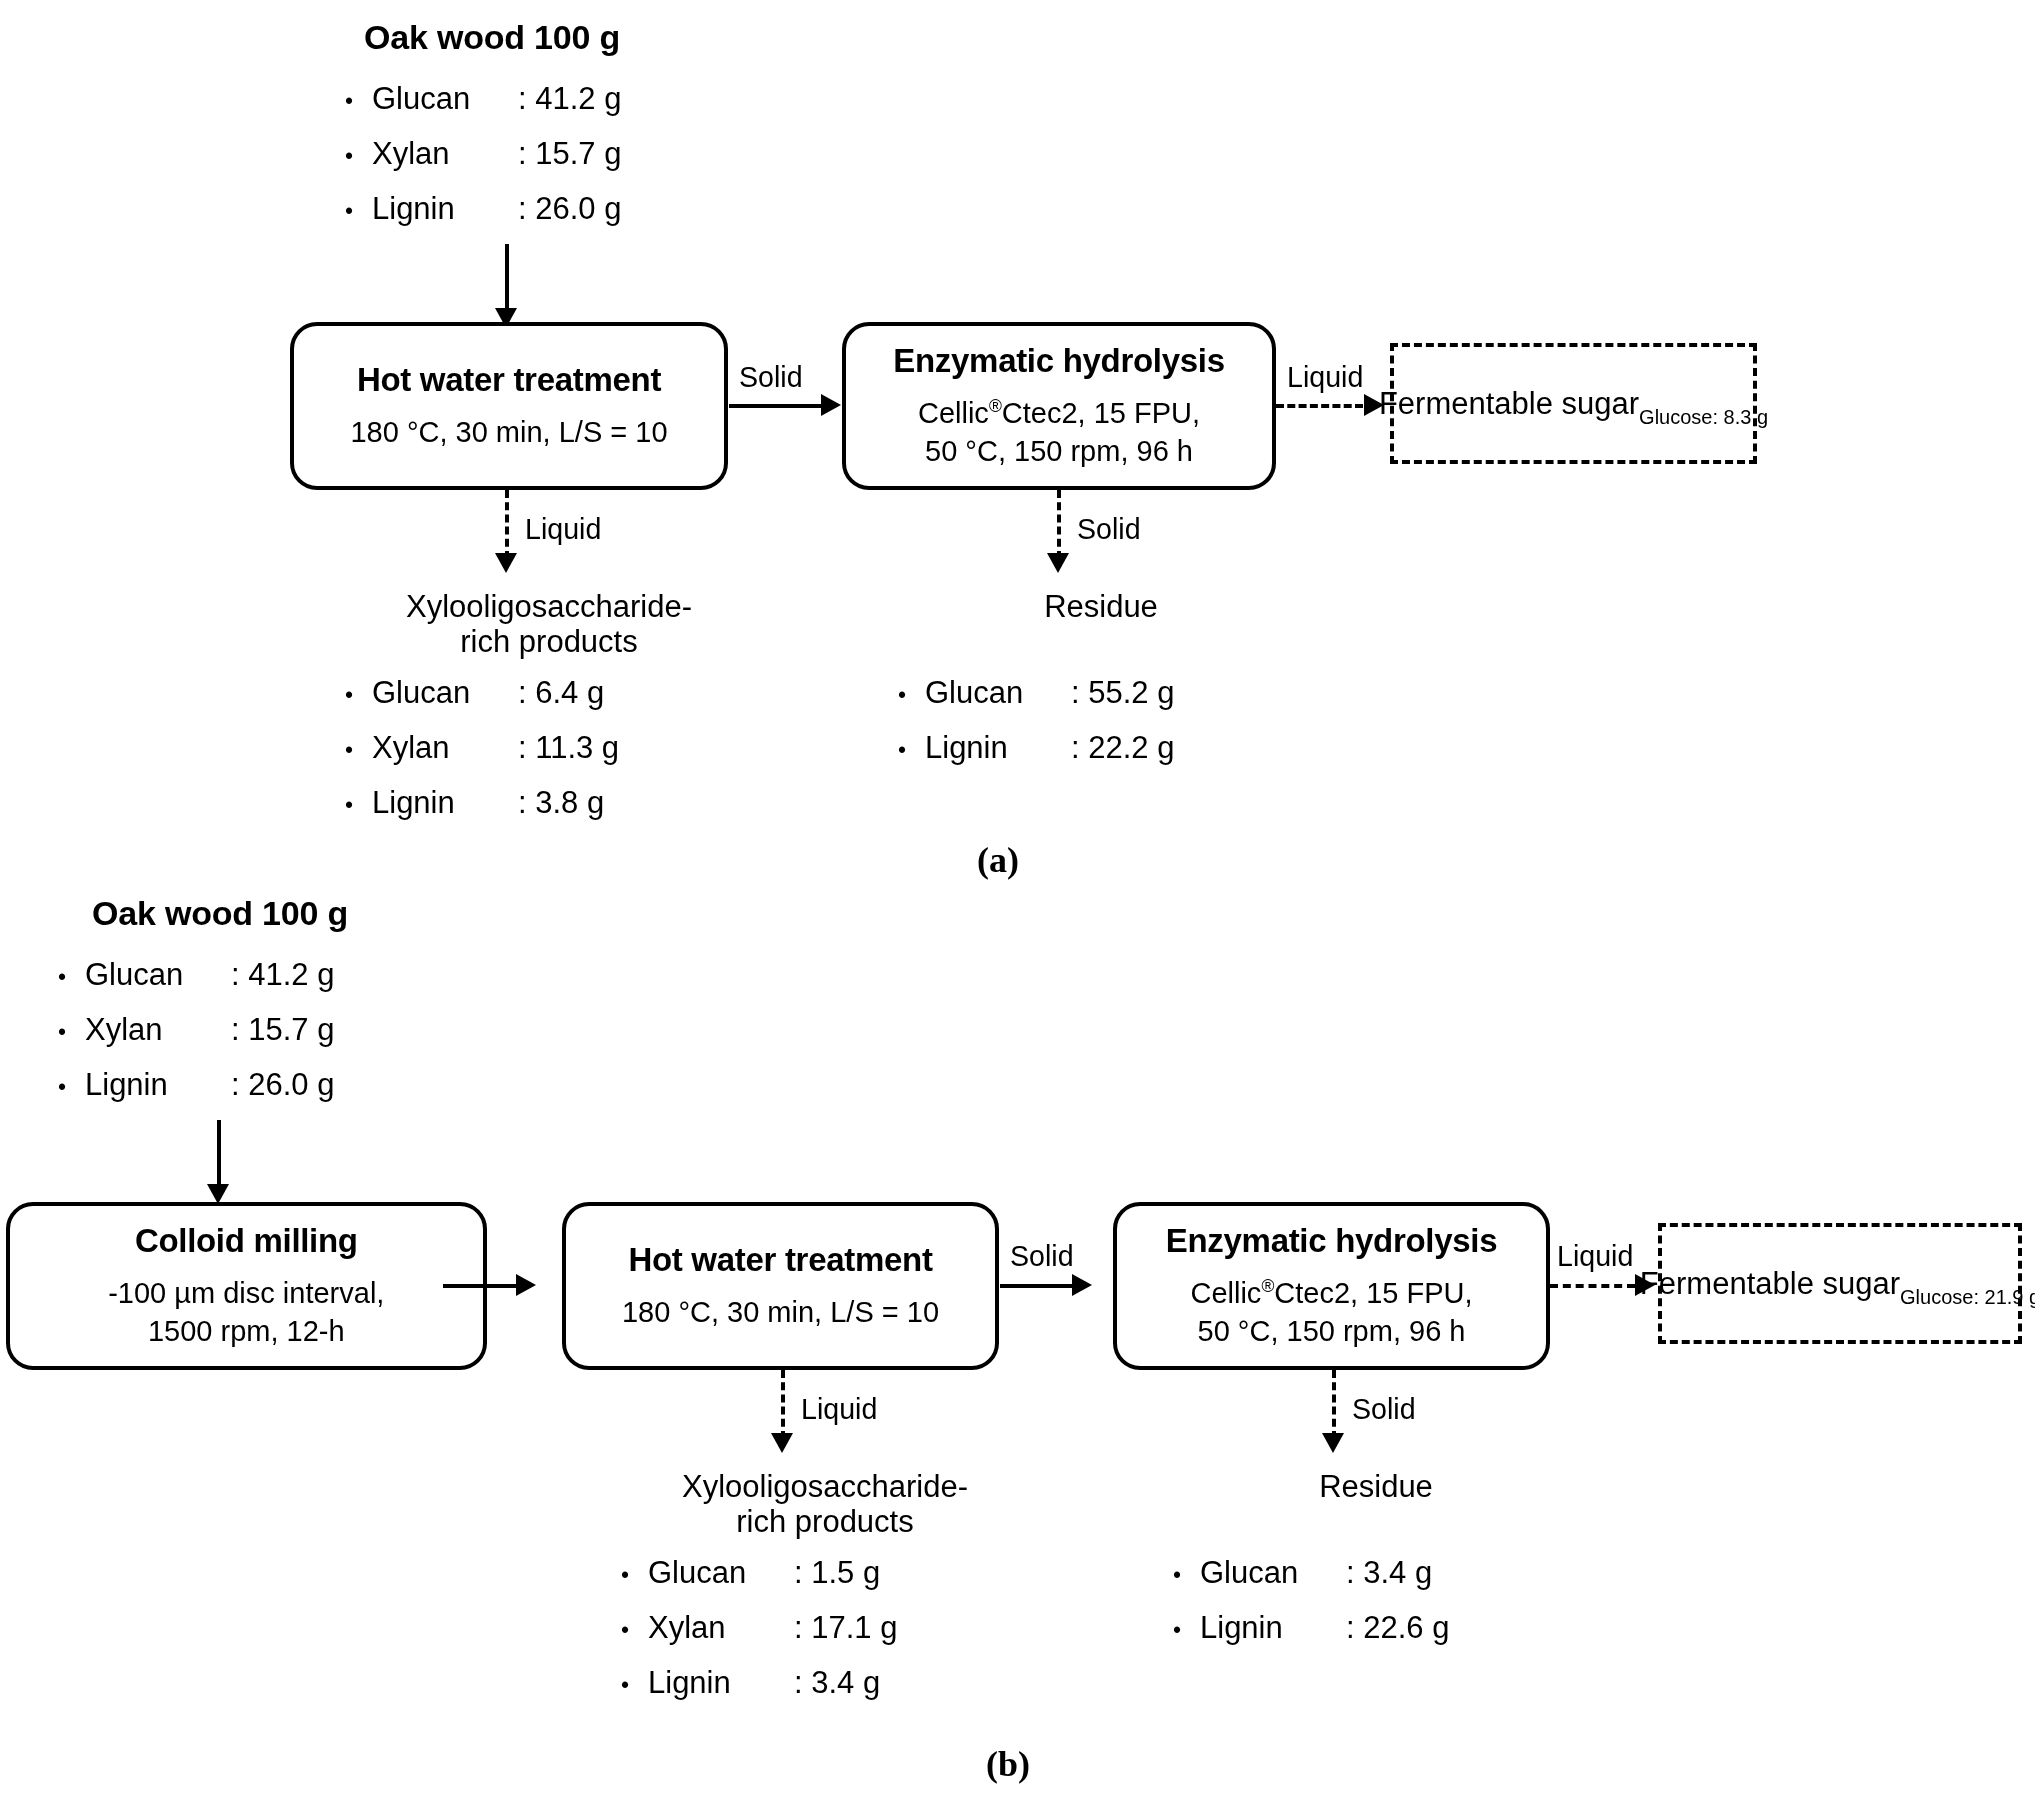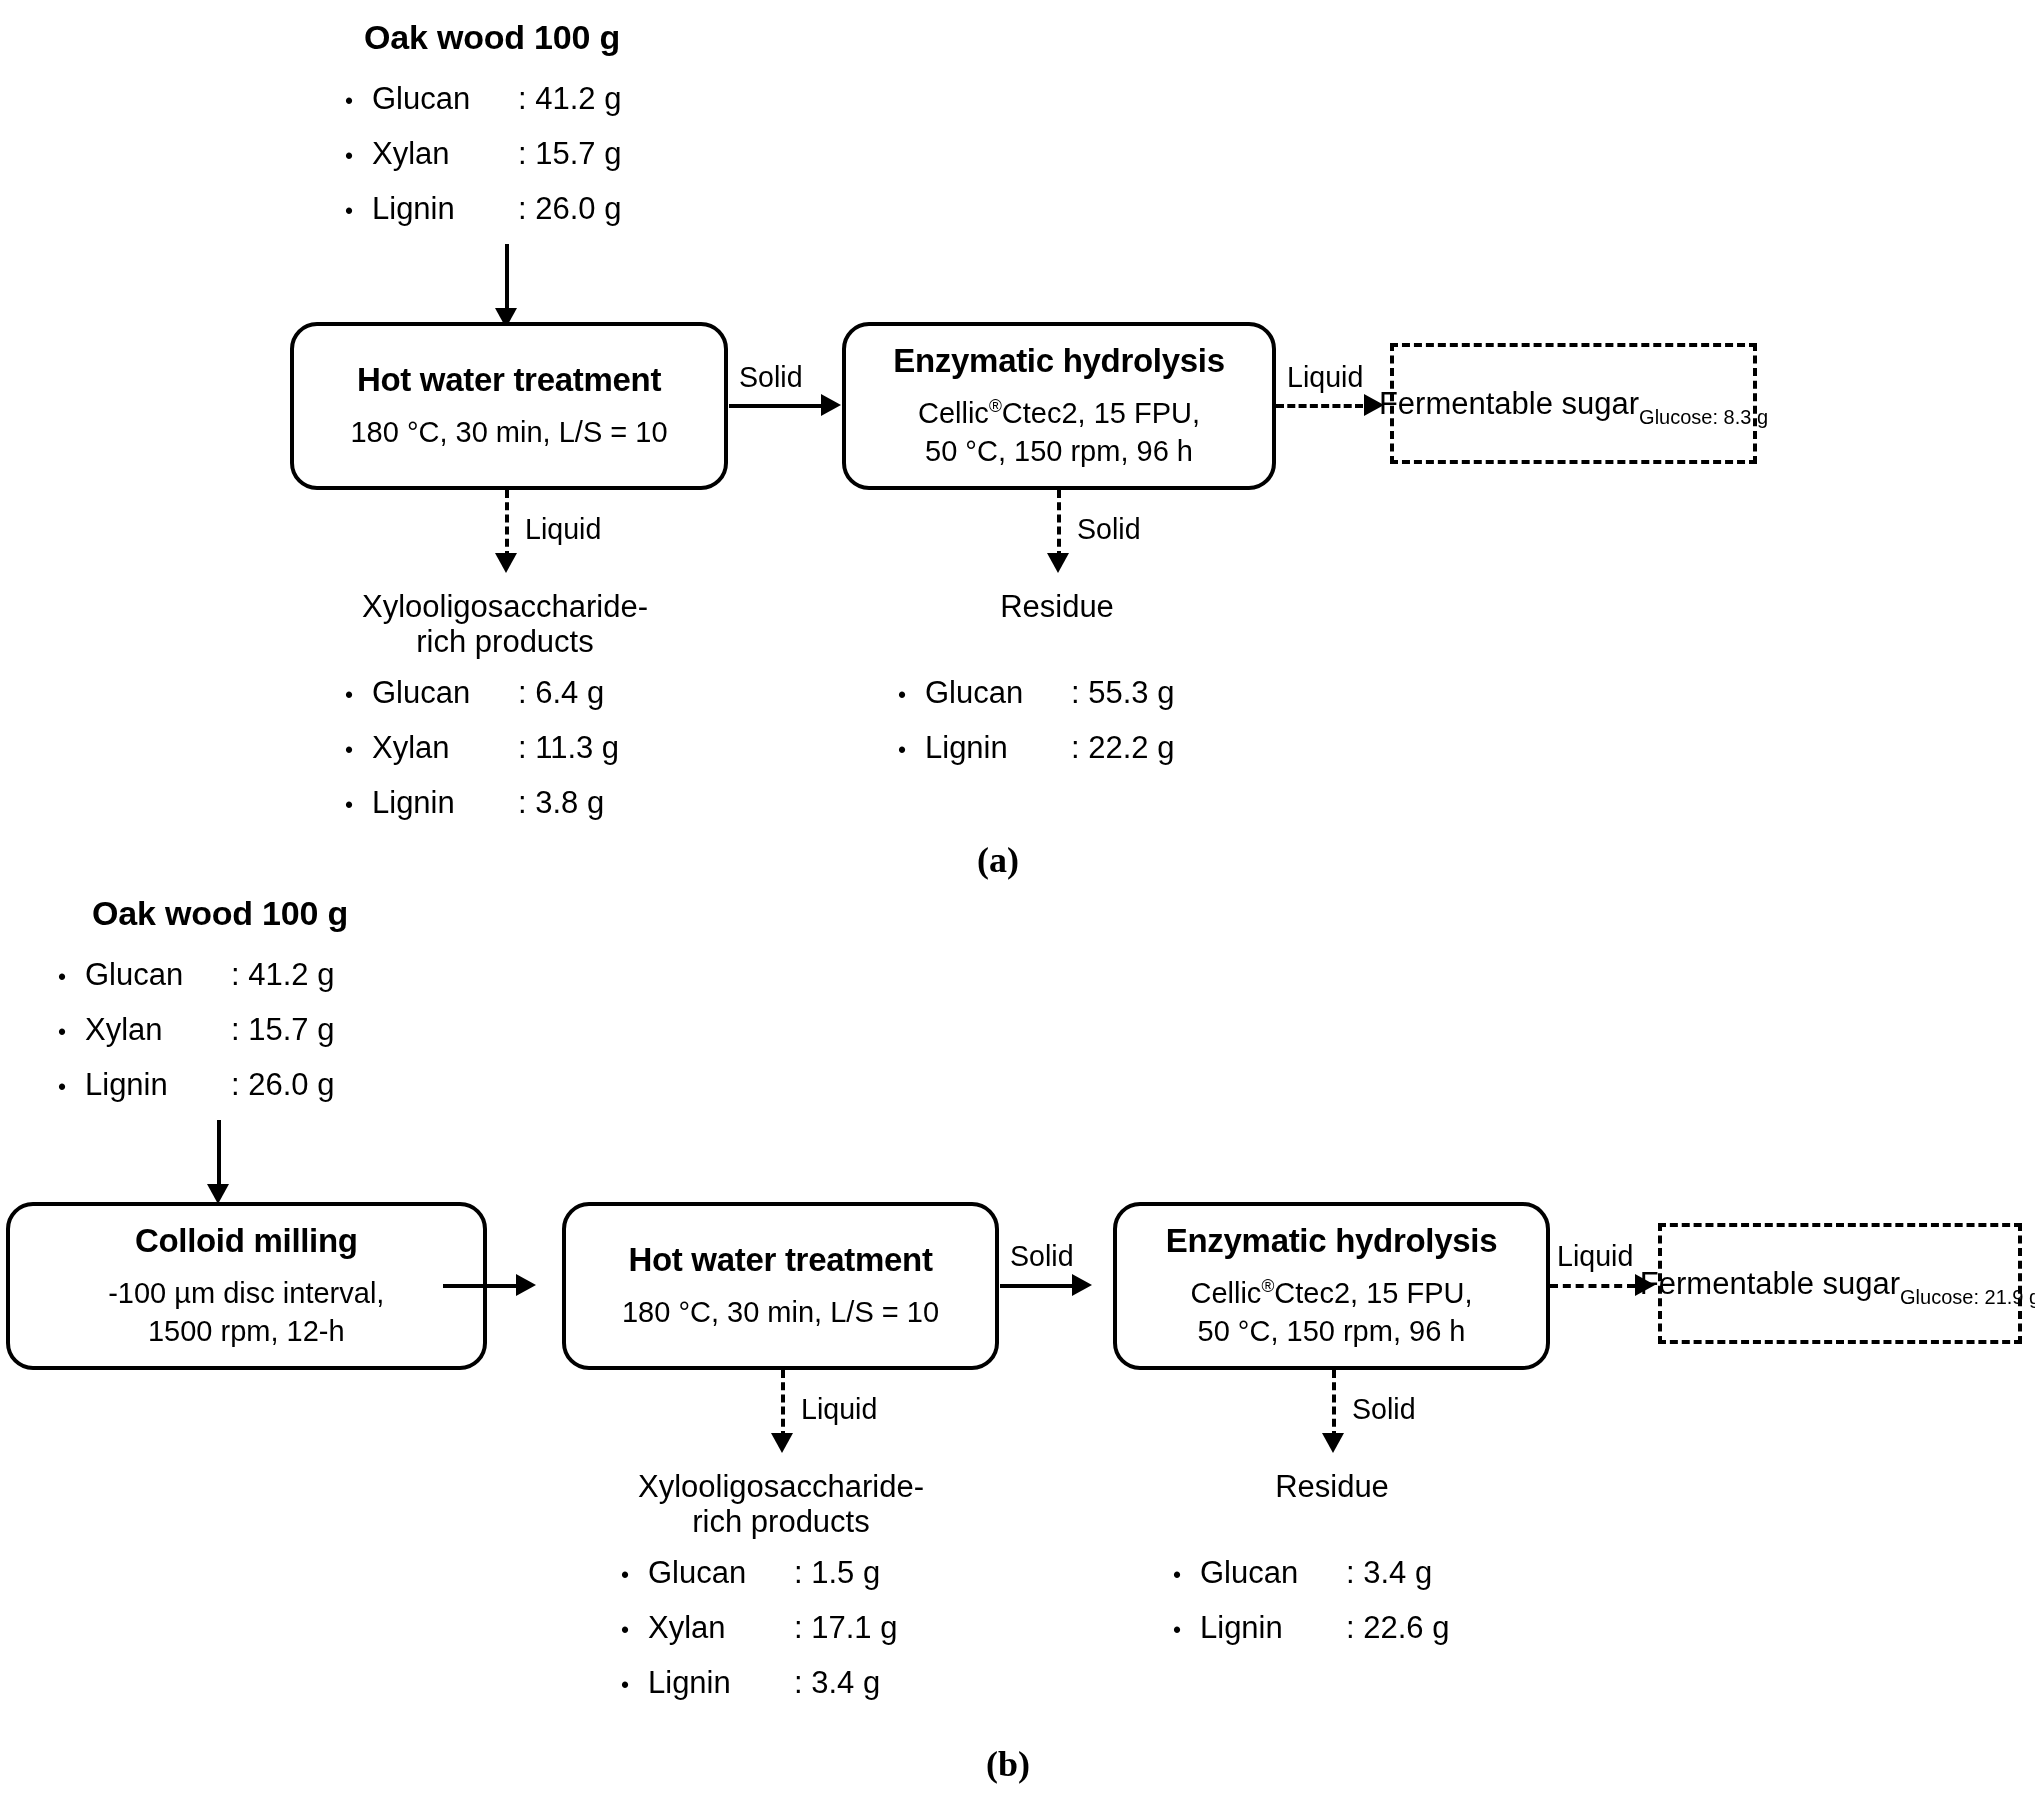--- a/index.html
+++ b/index.html
@@ -12,21 +12,21 @@
   .abs{position:absolute;}
   
   .hdr{
     font-size:34px;font-weight:bold;letter-spacing:-0.2px;white-space:nowrap;
   }
   .blist{font-size:31px;line-height:1.0;}
   .brow{display:flex;align-items:baseline;height:55px;}
   .bul{width:27px;font-size:23px;line-height:1;padding-top:3.5px;}
   .bname{width:146px;white-space:nowrap;}
   .bval{white-space:nowrap;}
-  .center-title{font-size:31px;text-align:center;line-height:1.12;white-space:nowrap;}
+  .center-title{font-size:31px;text-align:center;line-height:1.12;white-space:nowrap;margin-left:44px;}
   
   .pbox{
     border:4.1px solid #000;border-radius:27px;background:#fff;
     display:flex;flex-direction:column;align-items:center;justify-content:center;
     box-sizing:border-box;
   }
   .pbox .ptitle{font-size:33px;font-weight:bold;letter-spacing:-0.3px;white-space:nowrap;text-align:center;}
   .pbox .psub{font-size:29px;text-align:center;line-height:1.28;white-space:nowrap;margin-top:15px;}
   .pbox .psub sup{font-size:17.5px;vertical-align:super;line-height:0;}
   
@@ -139,21 +139,21 @@
 
 <div class="abs vdash" style="left:1057px;top:490px;height:69px;"></div>
 <div class="abs arr-down" style="left:1047px;top:553px;"></div>
 <div class="abs elabel" style="left:1077px;top:513px;">Solid</div>
 
 <div class="abs center-title" style="left:1057px;top:590px;transform:translateX(-50%);">Residue</div>
 <div class="abs blist" style="left:898px;top:677px;">
   <div class="brow">
     <span class="bul">•</span>
     <span class="bname">Glucan</span>
-    <span class="bval">: 55.3 g</span>
+    <span class="bval">: 55.2 g</span>
   </div>
   <div class="brow">
     <span class="bul">•</span>
     <span class="bname">Lignin</span>
     <span class="bval">: 22.2 g</span>
   </div>
 </div>
 
 <div class="abs panel-letter" style="left:998px;top:839px;transform:translateX(-50%);">(a)</div>
 

